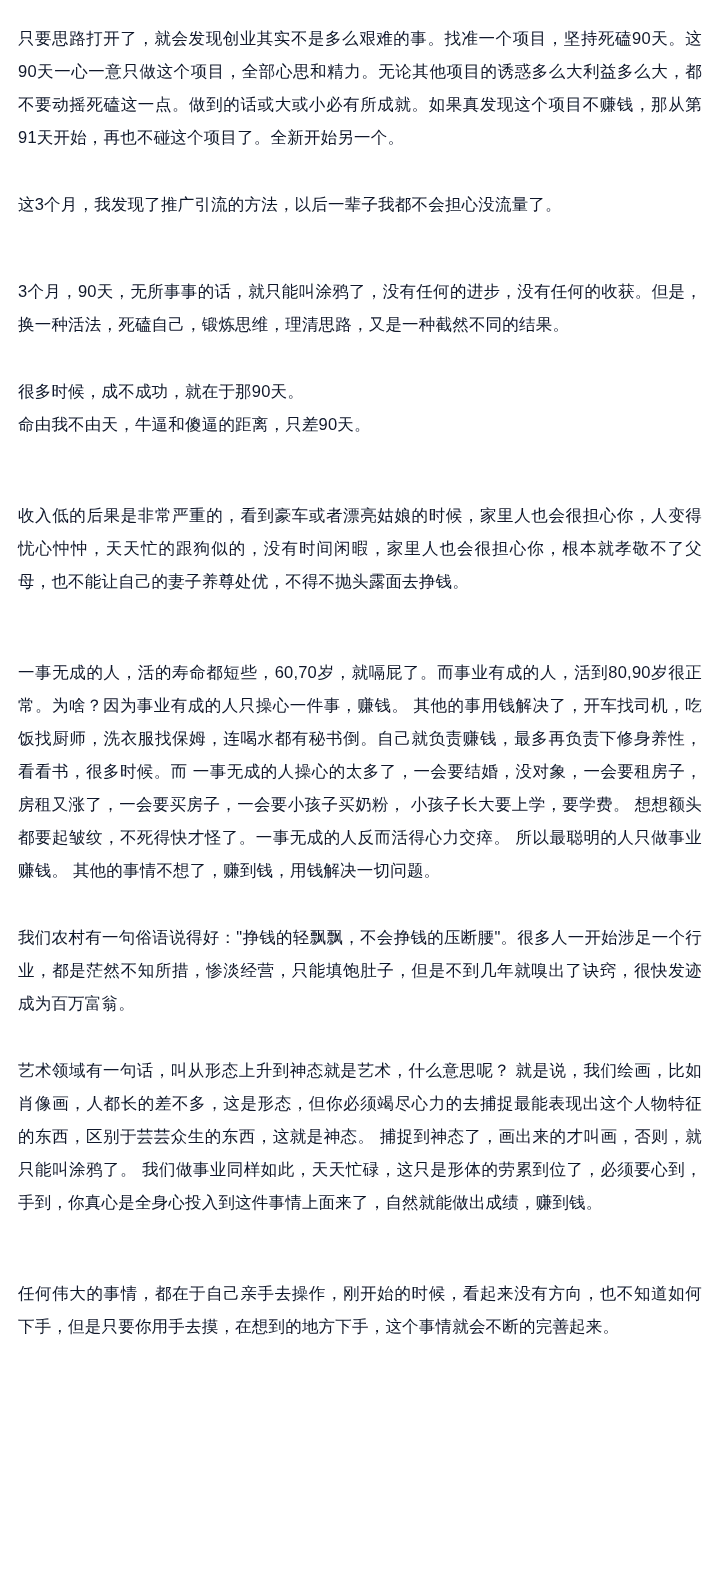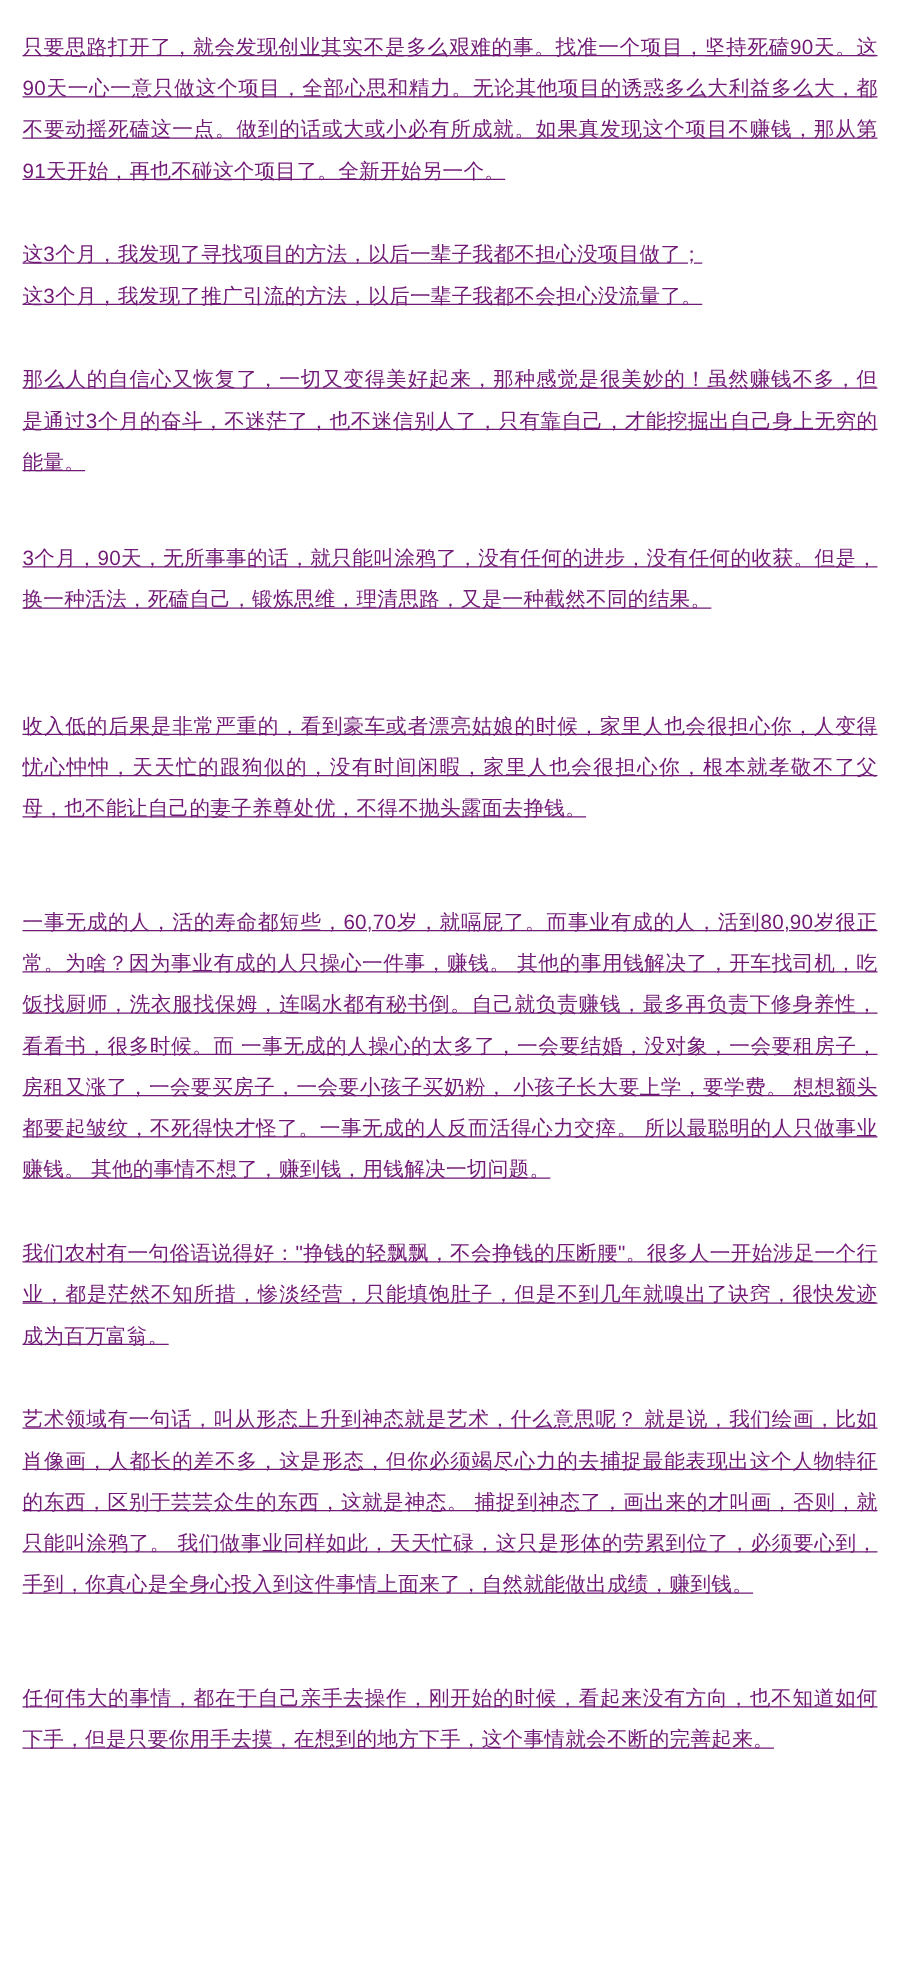--- a/index.html
+++ b/index.html
@@ -16,68 +16,67 @@
     min-height: 1583px;
     background: #ffffff;
     position: relative;
     box-sizing: border-box;
     padding: 22px 18px 0 18px;
   }
   .block {
     margin: 0 0 24px 0;
   }
   .para {
-    color: #701a75;
+    color: #0f172a;
     font-size: 16.5px;
     line-height: 33px;
     text-align: justify;
     text-justify: inter-ideograph;
     letter-spacing: 0.2px;
     margin: 0;
-    text-decoration: underline;
   }
   .para + .para {
     margin-top: 0;
   }
   .gap-small { height: 10px; }
   .spacer-sep { height: 34px; }
 </style>
 </head>
 <body>
 
 <div id="page">
 
   <div class="block">
     <p class="para">只要思路打开了，就会发现创业其实不是多么艰难的事。找准一个项目，坚持死磕90天。这90天一心一意只做这个项目，全部心思和精力。无论其他项目的诱惑多么大利益多么大，都不要动摇死磕这一点。做到的话或大或小必有所成就。如果真发现这个项目不赚钱，那从第91天开始，再也不碰这个项目了。全新开始另一个。</p>
   </div>
 
   <div class="gap-small"></div>
 
   <div class="block">
-    <p class="para">这3个月，我发现了寻找项目的方法，以后一辈子我都不担心没项目做了；</p>
     <p class="para">这3个月，我发现了推广引流的方法，以后一辈子我都不会担心没流量了。</p>
   </div>
 
   <div class="gap-small"></div>
 
-  <div class="block">
-    <p class="para">那么人的自信心又恢复了，一切又变得美好起来，那种感觉是很美妙的！虽然赚钱不多，但是通过3个月的奋斗，不迷茫了，也不迷信别人了，只有靠自己，才能挖掘出自己身上无穷的能量。</p>
-  </div>
 
   <div class="gap-small"></div>
 
 
   <div class="gap-small"></div>
 
   <div class="block">
     <p class="para">3个月，90天，无所事事的话，就只能叫涂鸦了，没有任何的进步，没有任何的收获。但是，换一种活法，死磕自己，锻炼思维，理清思路，又是一种截然不同的结果。</p>
   </div>
 
   <div class="gap-small"></div>
 
+  <div class="block">
+    <p class="para">很多时候，成不成功，就在于那90天。</p>
+    <p class="para">命由我不由天，牛逼和傻逼的距离，只差90天。</p>
+  </div>
 
   <div class="spacer-sep"></div>
 
   <div class="block">
     <p class="para">收入低的后果是非常严重的，看到豪车或者漂亮姑娘的时候，家里人也会很担心你，人变得忧心忡忡，天天忙的跟狗似的，没有时间闲暇，家里人也会很担心你，根本就孝敬不了父母，也不能让自己的妻子养尊处优，不得不抛头露面去挣钱。</p>
   </div>
 
   <div class="spacer-sep"></div>
 
   <div class="block">

